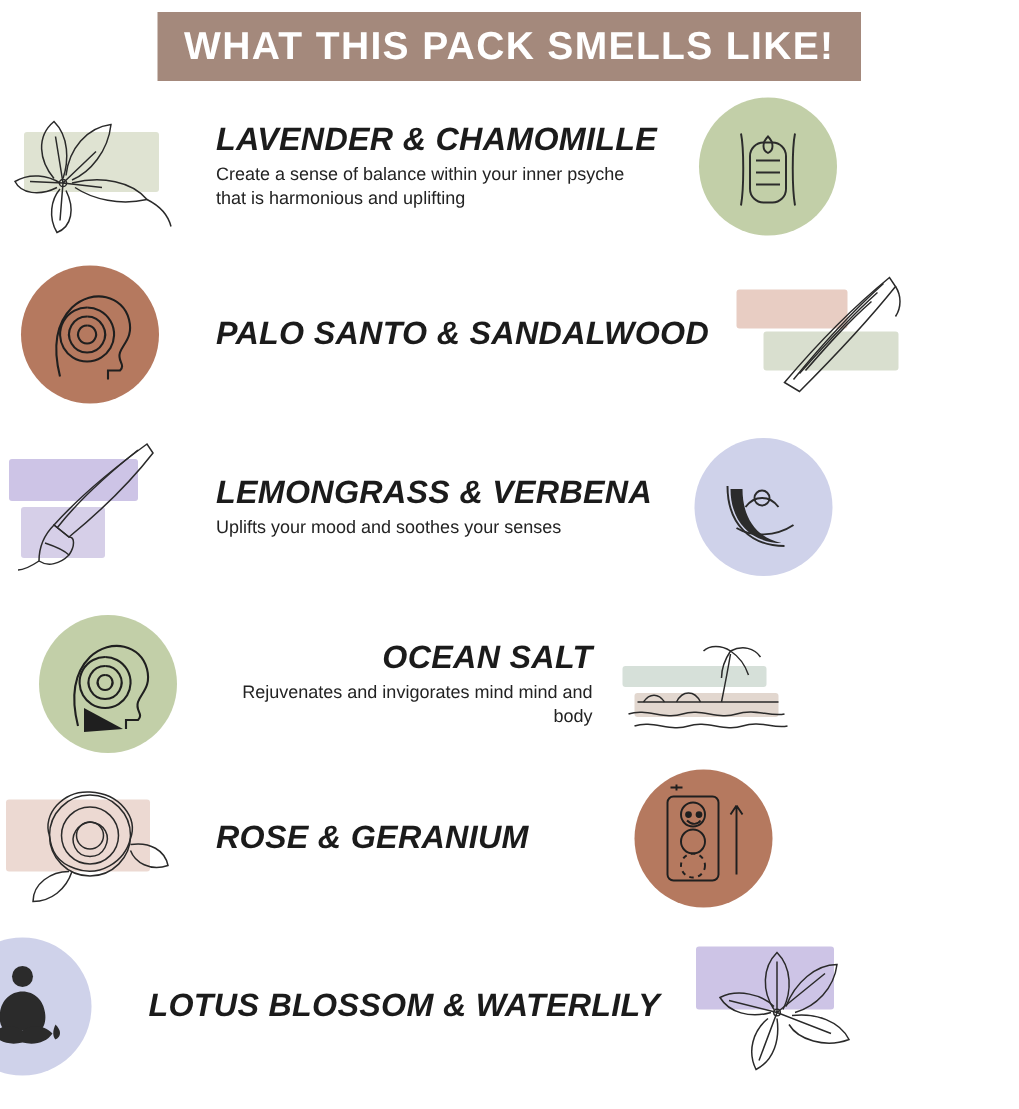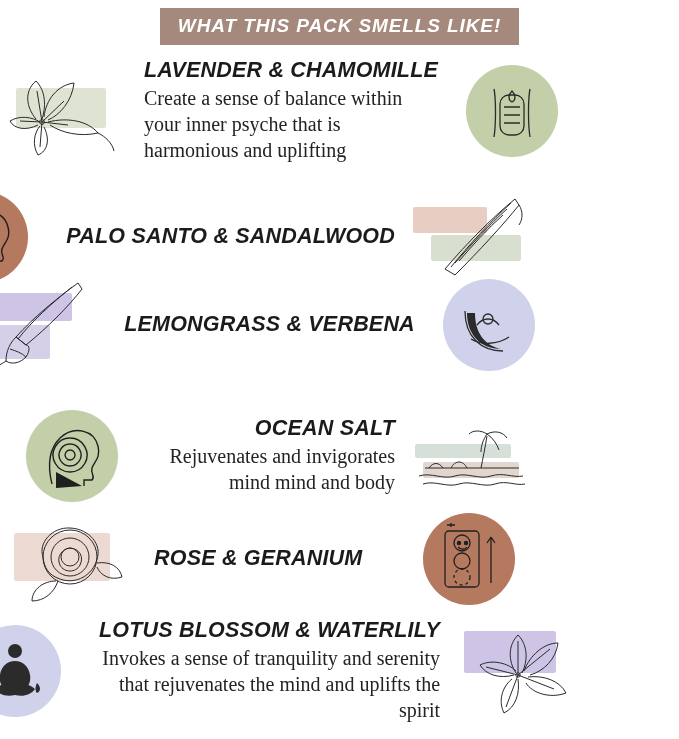--- a/index.html
+++ b/index.html
@@ -25,23 +25,22 @@
     width: 679px;
     display: flex;
     justify-content: center;
   }
   .header-band {
     background: #a4897c;
     padding: 7px 18px 8px 18px;
   }
   .header-band .title {
     color: #ffffff;
-    font-size: 19px;
+    font-size: 26px;
     font-weight: bold;
-    font-style: italic;
     letter-spacing: 0.9px;
     white-space: nowrap;
     font-family: "Liberation Sans", sans-serif;
   }
 
   
   .row {
     position: absolute;
     left: 0;
     width: 539px;
@@ -66,24 +65,24 @@
     font-size: 21.5px;
     font-weight: bold;
     font-style: italic;
     color: #1b1b1b;
     letter-spacing: 0.2px;
     line-height: 1.1;
     white-space: nowrap;
   }
   .scent-desc {
     margin-top: 4px;
-    font-size: 20px;
+    font-size: 12px;
     color: #232323;
     line-height: 1.28;
-    font-family: Liberation Serif, serif;
+    font-family: Liberation Sans, sans-serif;
   }
 
   
   .swatch {
     position: absolute;
     border-radius: 2px;
   }
   .circle {
     position: absolute;
     border-radius: 50%;
@@ -130,21 +129,21 @@
         <g fill="none" stroke="#2b2b2b" stroke-width="1.3">
           <rect x="34" y="30" width="24" height="40" rx="9"></rect>
           <path d="M46 26 C42 30 42 35 46 37 C50 35 50 30 46 26Z"></path>
           <path d="M38 42 h16 M38 50 h16 M38 58 h16"></path>
           <path d="M28 24 C30 34 30 60 28 72 M64 24 C62 34 62 60 64 72"></path>
         </g>
       </svg>
     </div>
   </div>
 
-  <div class="row right-art" style="top:181px;justify-content:flex-end;">
+  <div class="row right-art" style="top:167px;">
     <div class="art">
       <div class="circle" style="left:14px;top:10px;width:92px;height:92px;background:#b5795f;"></div>
       <svg class="sketch" style="left:14px;top:10px;" width="92" height="92" viewBox="0 0 92 92">
         <g fill="none" stroke="#1f1f1f" stroke-width="1.4">
           <path d="M26 74 C22 58 22 40 34 28 C48 15 68 20 72 36 C75 48 68 52 66 58 C64 64 70 66 66 70 L58 70 L58 76"></path>
           <path d="M44 40 a6 6 0 1 0 0.1 0 M44 34 a12 12 0 1 0 0.1 0 M44 28 a18 18 0 1 0 0.1 0"></path>
         </g>
       </svg>
     </div>
     <div class="text">
@@ -158,36 +157,37 @@
           <path d="M96 8 C74 26 48 52 26 78 L36 84 C60 60 84 34 100 14Z"></path>
           <path d="M92 12 C72 30 50 54 32 76"></path>
           <path d="M88 18 C70 34 52 54 36 72"></path>
           <path d="M84 24 C68 38 54 54 40 70"></path>
           <path d="M100 14 C104 20 104 28 100 34"></path>
         </g>
       </svg>
     </div>
   </div>
 
-  <div class="row left-art" style="top:269px;justify-content:center;">
+  <div class="row left-art" style="top:282px;">
     <div class="art">
       <div class="swatch" style="left:6px;top:24px;width:86px;height:28px;background:#cdc4e6;"></div>
       <div class="swatch" style="left:14px;top:56px;width:56px;height:34px;background:#d6cfe8;"></div>
       <svg class="sketch" style="left:6px;top:8px;" width="112" height="96" viewBox="0 0 112 96">
         <g fill="none" stroke="#2a2a2a" stroke-width="1">
           <path d="M92 6 C70 22 48 40 30 60 L40 68 C62 50 82 30 96 12Z"></path>
           <path d="M86 10 C66 26 46 44 32 62"></path>
           <path d="M30 60 C24 66 20 74 20 84 C26 88 34 86 40 80 C44 74 44 68 40 68Z"></path>
           <path d="M24 72 C30 74 36 76 40 80"></path>
           <path d="M20 84 C14 88 10 90 6 90"></path>
         </g>
       </svg>
     </div>
     <div class="text">
       <div class="scent-title">LEMONGRASS &amp; VERBENA</div>
+      <div class="scent-desc">Uplifts your mood and soothes your senses</div>
     </div>
     <div class="art">
       <div class="circle" style="left:14px;top:10px;width:92px;height:92px;background:#cfd2ea;"></div>
       <svg class="sketch" style="left:14px;top:10px;" width="92" height="92" viewBox="0 0 92 92">
         <g fill="none" stroke="#2b2b2b" stroke-width="1.3">
           <path d="M24 34 C24 56 38 70 58 70 C40 66 32 52 32 34Z" fill="#2b2b2b" stroke="none"></path>
           <path d="M22 32 C22 58 38 72 60 72"></path>
           <path d="M34 46 C40 38 50 38 56 46"></path>
           <circle cx="45" cy="40" r="5"></circle>
           <path d="M28 60 C38 66 54 66 66 58"></path>
@@ -220,21 +220,21 @@
           <path d="M72 22 C70 34 68 44 66 54"></path>
           <path d="M10 54 h94 M4 62 C16 58 28 66 40 62 C52 58 64 66 76 62 C88 58 98 64 108 62"></path>
           <path d="M8 70 C20 66 32 74 44 70 C56 66 68 74 80 70 C92 66 100 72 110 70"></path>
           <path d="M14 54 C18 48 24 48 28 54"></path>
           <path d="M36 54 C40 46 48 46 52 54"></path>
         </g>
       </svg>
     </div>
   </div>
 
-  <div class="row left-art" style="top:503px;padding-left:10px;">
+  <div class="row left-art" style="top:503px;">
     <div class="art">
       <div class="swatch" style="left:4px;top:30px;width:96px;height:48px;background:#ecd9d2;"></div>
       <svg class="sketch" style="left:8px;top:10px;" width="116" height="96" viewBox="0 0 116 96">
         <g fill="none" stroke="#2a2a2a" stroke-width="1">
           <circle cx="52" cy="44" r="9"></circle>
           <path d="M52 35 C62 36 66 44 62 52 C58 60 46 60 42 52 C38 44 44 36 52 35"></path>
           <circle cx="52" cy="44" r="19"></circle>
           <circle cx="52" cy="44" r="27"></circle>
           <path d="M25 44 C20 30 34 14 52 15 C72 16 84 32 79 46 C75 62 58 72 42 66 C30 62 26 54 25 44Z"></path>
           <path d="M79 50 C92 48 102 54 104 64 C92 68 82 62 79 54"></path>
@@ -271,21 +271,20 @@
           <circle cx="46" cy="26" r="7"></circle>
           <path d="M46 36 C54 36 60 42 61 50 C62 56 60 60 58 62 L34 62 C32 60 30 56 31 50 C32 42 38 36 46 36Z"></path>
           <path d="M26 64 C32 58 40 58 46 62 C52 58 60 58 66 64 C62 70 54 72 46 70 C38 72 30 70 26 64Z"></path>
           <path d="M24 58 C20 62 20 66 24 68 C26 66 26 62 24 58Z"></path>
           <path d="M68 58 C72 62 72 66 68 68 C66 66 66 62 68 58Z"></path>
         </g>
       </svg>
     </div>
     <div class="text">
       <div class="scent-title">LOTUS BLOSSOM &amp; WATERLILY</div>
-      <div class="scent-desc">Invokes a sense of tranquility and serenity that rejuvenates the mind and uplifts the spirit</div>
     </div>
     <div class="art">
       <div class="swatch" style="left:10px;top:16px;width:92px;height:42px;background:#cdc4e6;"></div>
       <svg class="sketch" style="left:4px;top:12px;" width="120" height="92" viewBox="0 0 120 92">
         <g fill="none" stroke="#2a2a2a" stroke-width="1">
           <path d="M58 46 C50 34 50 18 60 8 C70 18 70 34 64 46"></path>
           <path d="M66 44 C72 28 86 16 100 16 C98 32 86 44 72 48"></path>
           <path d="M70 50 C86 48 102 54 108 66 C92 72 74 66 68 56"></path>
           <path d="M60 52 C62 66 58 80 46 86 C40 74 44 60 54 52"></path>
           <path d="M56 48 C42 52 28 48 22 38 C34 32 50 36 58 44"></path>

